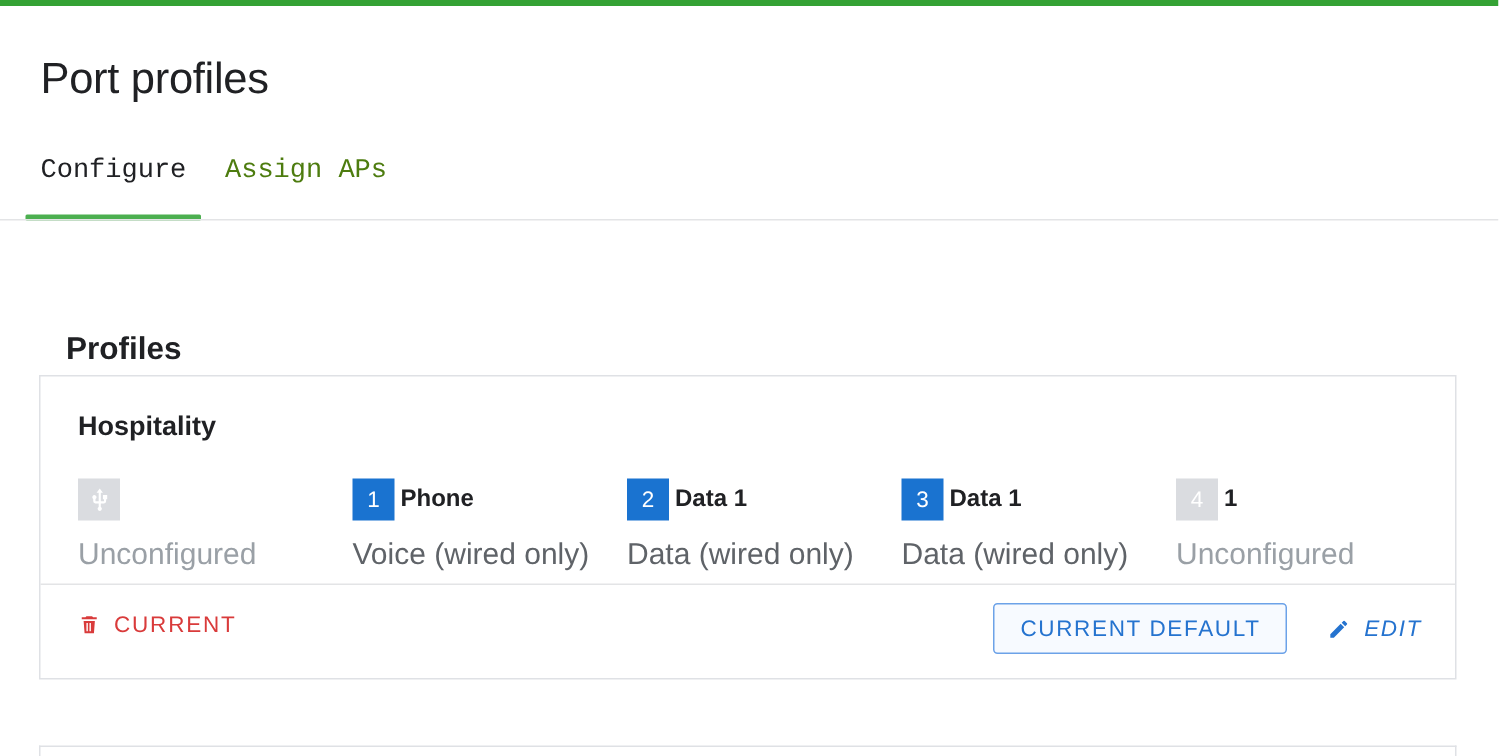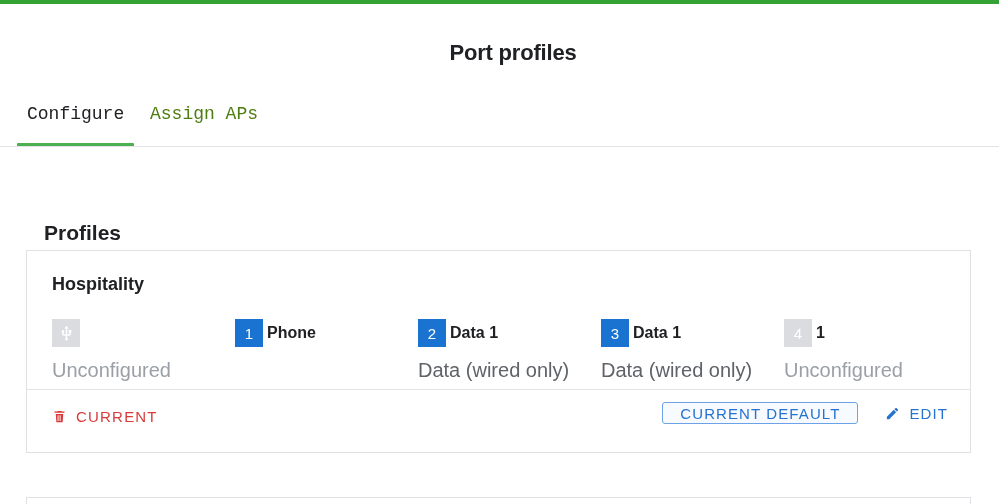--- a/index.html
+++ b/index.html
@@ -27,26 +27,25 @@
 
   
   .page-header {
     position: absolute;
     top: 4px; left: 0;
     width: 999px;
   }
   .page-title {
     margin: 0;
     padding: 32px 0 0 27px;
-    font-size: 22px;
-    font-weight: bold;
+    font-size: 29px;
+    font-weight: normal;
     line-height: 34px;
     letter-spacing: -0.2px;
     color: #202124;
-    text-align: center;
   }
 
   
   .tabs-wrap {
     position: absolute;
     top: 103px; left: 0;
     width: 999px;
     height: 44px;
   }
   .tabs-divider {
@@ -197,21 +196,21 @@
   .btn-delete .glyph { margin-right: 9px; display: flex; }
 
   .footer-right {
     position: absolute;
     right: 22px;
     top: 12px;
     display: flex;
     align-items: center;
   }
   .btn-outline {
-    height: 22px;
+    height: 34px;
     padding: 0 17px;
     display: flex;
     align-items: center;
     border: 1px solid #6ca2e8;
     border-radius: 3px;
     background: #f7faff;
     color: #2573cf;
     font-family: "Liberation Sans", sans-serif;
     font-size: 15px;
     letter-spacing: 1.1px;
@@ -223,20 +222,21 @@
     display: flex;
     align-items: center;
     background: none;
     border: none;
     padding: 0;
     cursor: pointer;
     color: #2573cf;
     font-family: "Liberation Sans", sans-serif;
     font-size: 15px;
     letter-spacing: 1.1px;
+    font-style: italic;
   }
   .btn-edit .glyph { margin-right: 9px; display: flex; }
 
   
   .card-next {
     position: absolute;
     left: 26px;
     top: 497px;
     width: 945px;
     height: 40px;
@@ -280,20 +280,21 @@
           <div class="port-label"></div>
         </div>
         <div class="port-desc muted">Unconfigured</div>
       </div>
 
       <div class="port-col">
         <div class="port-head">
           <div class="port-badge">1</div>
           <div class="port-label">Phone</div>
         </div>
+        <div class="port-desc">Voice (wired only)</div>
       </div>
 
       <div class="port-col">
         <div class="port-head">
           <div class="port-badge">2</div>
           <div class="port-label">Data 1</div>
         </div>
         <div class="port-desc">Data (wired only)</div>
       </div>
 

